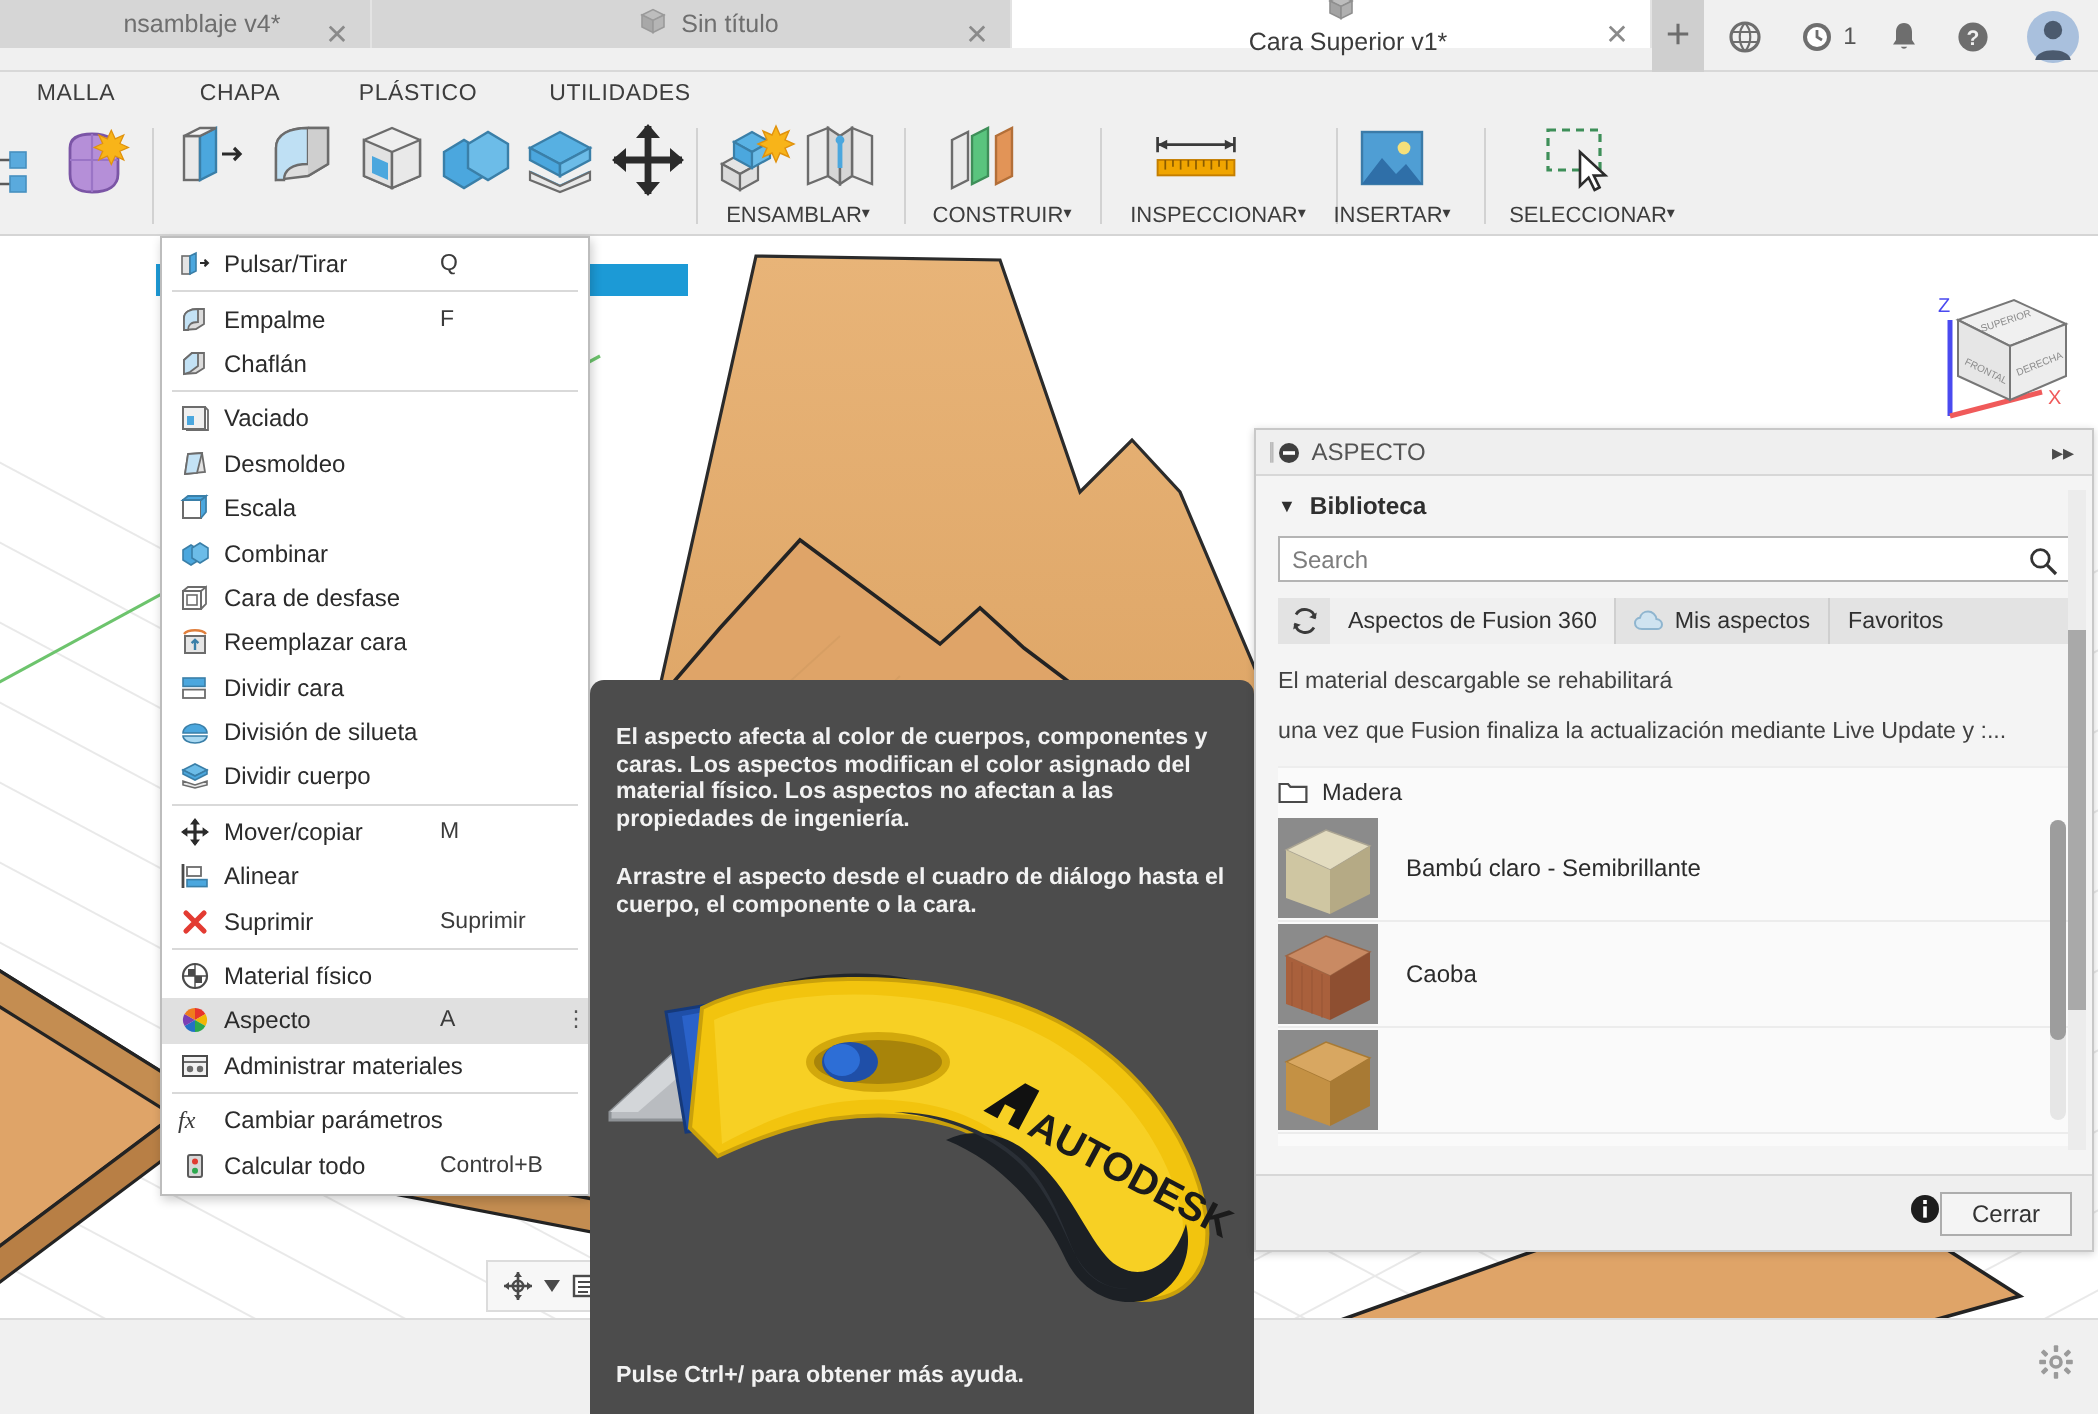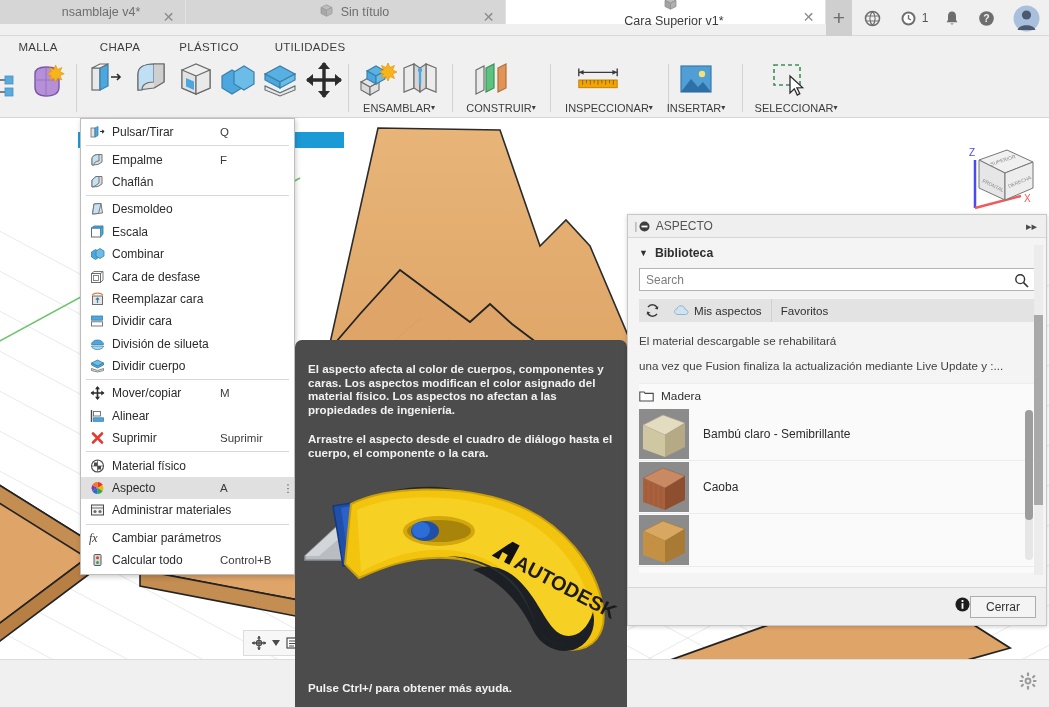--- a/index.html
+++ b/index.html
@@ -629,20 +629,32 @@
             <path d="M2 12 L2 5 L6 1.5 L12 1.5 L12 9 L8 11.5 Z" fill="#dcdcdc" stroke="#6c6c6c" stroke-width=".9"></path>
             <path d="M2 5 L6 1.5 L9 1.5 L9 8 L5 11 L2 12 Z" fill="#c3e2f5" stroke="#6c6c6c" stroke-width=".9"></path>
           </svg>
       </span>
       <span class="mtxt">Chaflán</span>
       <span class="mkey"></span>
       <span class="mdots"></span>
     </div>
     <div class="msep"></div>
 
+    <div class="mi">
+      <span class="mico">
+        <svg width="15" height="14" viewBox="0 0 15 14">
+            <rect x="1.5" y="1.5" width="11" height="11" fill="#f0f0f0" stroke="#6c6c6c" stroke-width="1"></rect>
+            <path d="M3.5 10.5 L3.5 6 L7 6 L7 10.5 Z" fill="#4ba7de"></path>
+            <path d="M12.5 1.5 L14 3 L14 13 L3 13" stroke="#6c6c6c" stroke-width=".9" fill="none"></path>
+          </svg>
+      </span>
+      <span class="mtxt">Vaciado</span>
+      <span class="mkey"></span>
+      <span class="mdots"></span>
+    </div>
 
     <div class="mi">
       <span class="mico">
         <svg width="15" height="14" viewBox="0 0 15 14">
             <path d="M2.5 12 L4 2 L11 1.5 L12.5 11 Z" fill="#e2e2e2" stroke="#6c6c6c" stroke-width=".9"></path>
             <path d="M4 2 L11 1.5 L8.5 11.5 L2.5 12 Z" fill="#c3e2f5" stroke="#6c6c6c" stroke-width=".9"></path>
           </svg>
       </span>
       <span class="mtxt">Desmoldeo</span>
       <span class="mkey"></span>
@@ -912,20 +924,23 @@
       </div>
 
       <div class="libtabs">
         <div class="refresh-btn">
           <svg width="15" height="15" viewBox="0 0 15 15">
             <path d="M12.5 6 A5.2 5.2 0 0 0 3 4.2" stroke="#3a3a3a" stroke-width="1.4" fill="none"></path>
             <path d="M2.5 9 A5.2 5.2 0 0 0 12 10.8" stroke="#3a3a3a" stroke-width="1.4" fill="none"></path>
             <path d="M13.4 3.2 L12.8 6.6 L9.6 5.6 Z" fill="#3a3a3a"></path>
             <path d="M1.6 11.8 L2.2 8.4 L5.4 9.4 Z" fill="#3a3a3a"></path>
           </svg>
+        </div>
+        <div class="libtab active">
+          <span>Aspectos de Fusion 360</span>
         </div>
         <div class="libtab">
           <span class="cloud">
             <svg width="15" height="11" viewBox="0 0 15 11">
                 <path d="M4 9.5 C1.8 9.5 0.5 8.2 0.5 6.6 C0.5 5.2 1.6 4 3 3.9 C3.4 2 5.1 0.8 7 0.8 C9.2 0.8 11 2.4 11.2 4.5 C12.9 4.7 14 5.9 14 7.2 C14 8.5 12.9 9.5 11.4 9.5 Z" fill="#cfe3f0" stroke="#8fb5cf" stroke-width="1"></path>
               </svg>
           </span>
           <span>Mis aspectos</span>
         </div>
         <div class="libtab" style="border-right:none;">

